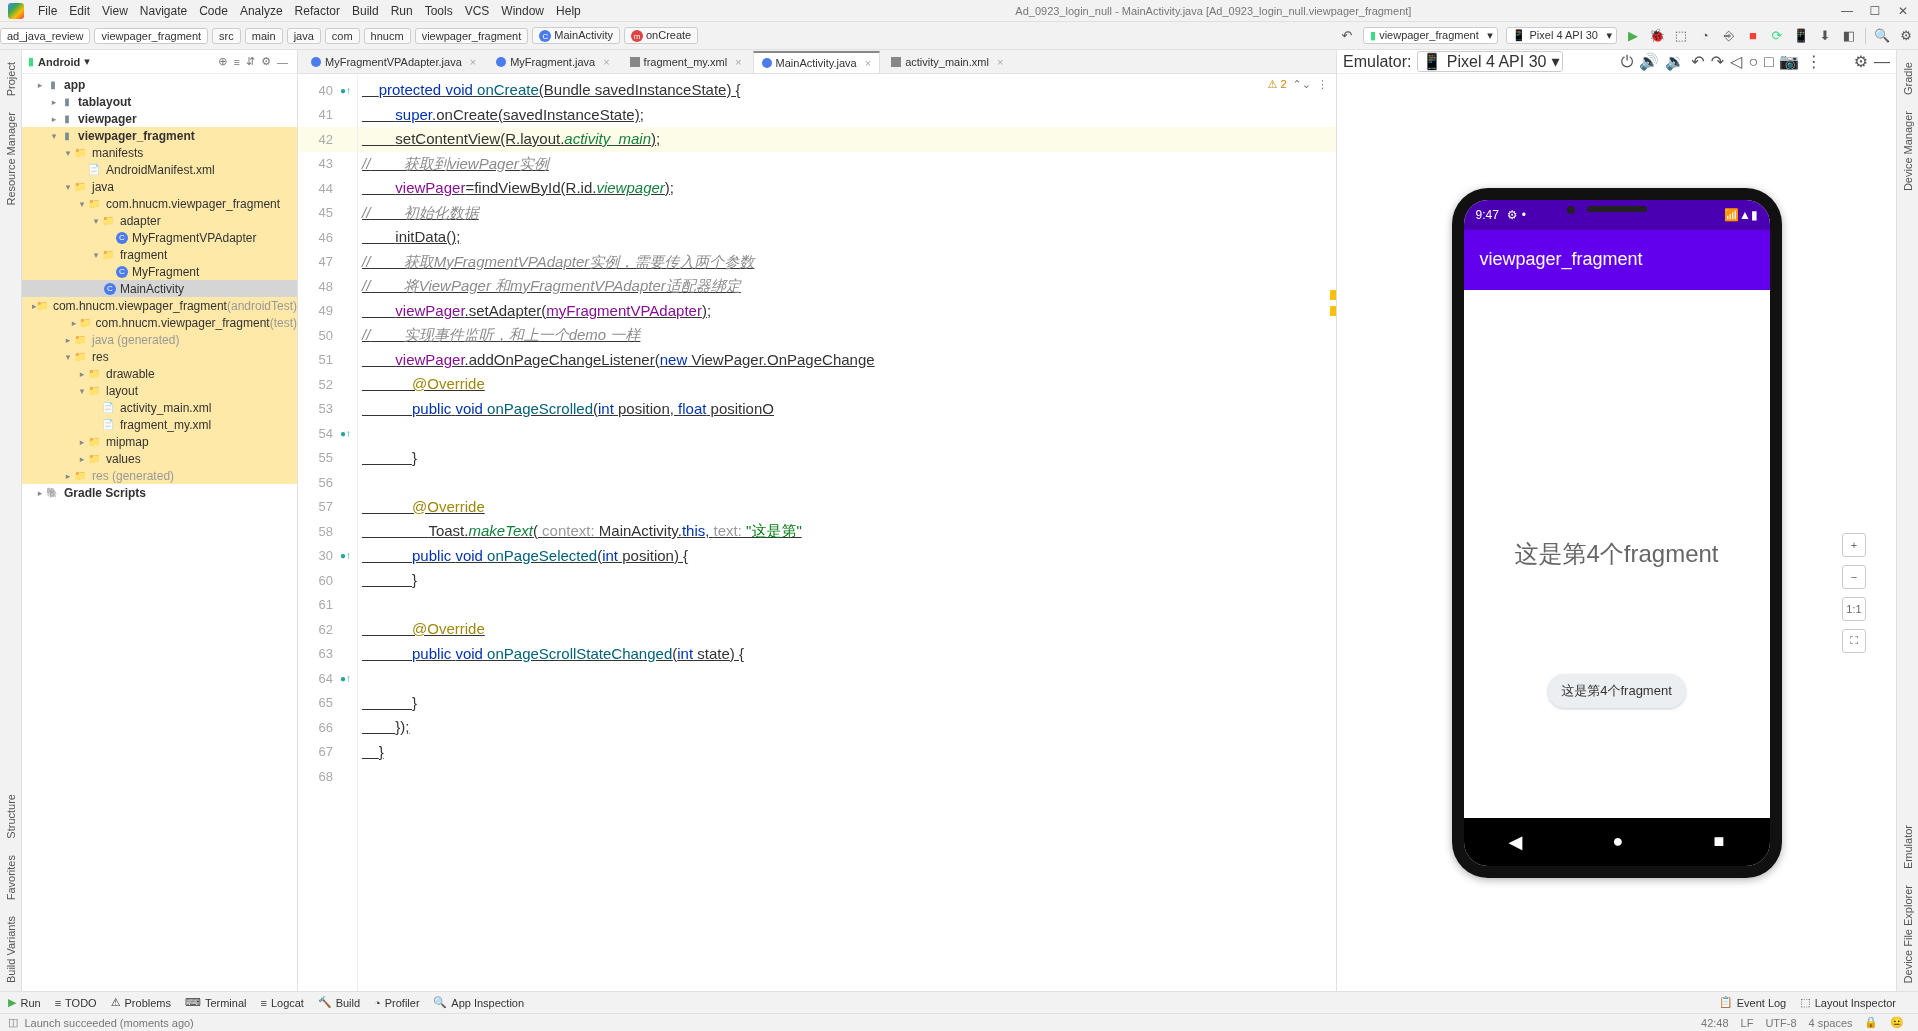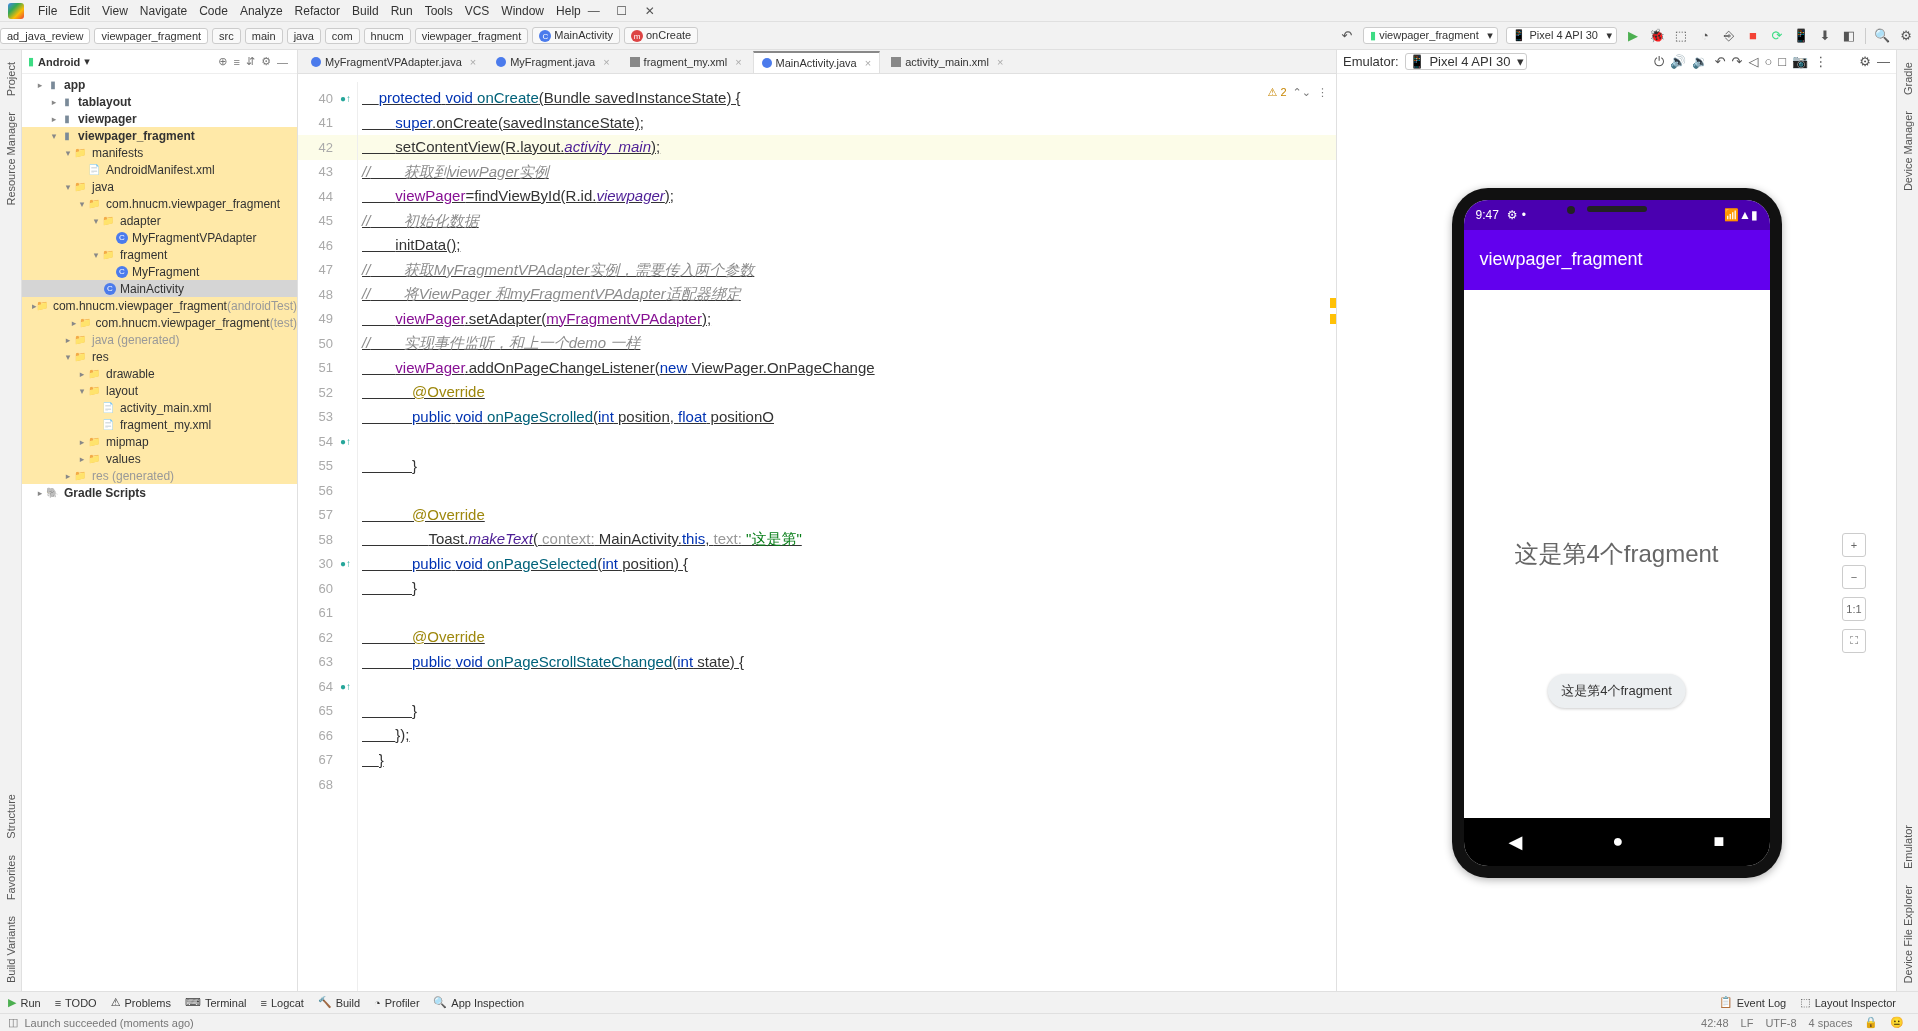--- a/index.html
+++ b/index.html
@@ -45,21 +45,21 @@
 .tree-row.hl { background: #ffe9a8; }
 .tw { width: 12px; text-align: center; color: #888; font-size: 9px; }
 .ticon { width: 14px; height: 14px; margin-right: 4px; display: inline-flex; align-items: center; justify-content: center; font-size: 10px; }
 .ticon.folder { color: #7a8a99; }
 .ticon.file-xml { color: #888; }
 .ticon.file-java { color: #4b7bec; }
 .gray { color: #999; }
 .bold { font-weight: bold; }
 
 
-.editor-area { flex: 1; display: flex; flex-direction: column; background: #fff; min-width: 0; gap: 8px; }
+.editor-area { flex: 1; display: flex; flex-direction: column; background: #fff; min-width: 0; }
 .tabs { height: 24px; display: flex; align-items: center; border-bottom: 1px solid #e0e0e0; background: #f2f2f2; padding-left: 4px; }
 .tab { height: 22px; display: flex; align-items: center; padding: 0 8px; border: 1px solid transparent; border-bottom: none; margin-right: 2px; font-size: 11px; cursor: pointer; gap: 4px; }
 .tab.active { background: #fff; border-color: #e0e0e0; border-top: 2px solid #888; }
 .tab .x { color: #aaa; margin-left: 4px; }
 .tab .ic { width: 10px; height: 10px; }
 .editor-body { flex: 1; display: flex; overflow: hidden; position: relative; }
 .gutter { width: 60px; background: #fff; border-right: 1px solid #eee; padding-top: 4px; }
 .gline { height: 24.5px; display: flex; align-items: center; justify-content: flex-end; padding-right: 24px; color: #aaa; font-family: Consolas, monospace; font-size: 13px; position: relative; }
 .gline .lnum { }
 .gline .gicon { position: absolute; right: 6px; font-size: 10px; color: #26a69a; }
@@ -67,29 +67,29 @@
 .code-area { flex: 1; overflow: auto; padding-top: 4px; font-family: Consolas, monospace; font-size: 15px; line-height: 24.5px; position: relative; }
 .cline { height: 24.5px; white-space: pre; padding-left: 4px; text-decoration: underline; }
 .cline.cur { background: #fcfce8; }
 .hl-yellow { position: absolute; right: 0; width: 6px; background: #ffc107; height: 10px; }
 .k { color: #0033b3; }
 .m { color: #00627a; }
 .fld { color: #871094; }
 .str { color: #067d17; }
 .cmt { color: #8c8c8c; font-style: italic; }
 .ann { color: #9e880d; }
-.it { font-style: italic; color: #4c1d95; }
+.it { font-style: italic; color: #15803d; }
 .hint { color: #999; font-style: normal; }
 
 .editor-top-right { position: absolute; right: 8px; top: 4px; display: flex; align-items: center; gap: 6px; font-size: 11px; color: #777; z-index: 5; }
 .warn-badge { color: #c78500; }
 
 
 .emulator-panel { width: 560px; background: #fff; border-left: 1px solid #e0e0e0; display: flex; flex-direction: column; }
-.emu-header { height: 24px; display: flex; align-items: center; padding: 0 6px; border-bottom: 1px solid #eee; font-size: 13px; gap: 6px; }
+.emu-header { height: 24px; display: flex; align-items: center; padding: 0 6px; border-bottom: 1px solid #eee; font-size: 16px; gap: 6px; }
 .emu-header .dd2 { border: 1px solid #ccc; padding: 0 16px 0 4px; border-radius: 3px; position: relative; }
 .emu-header .dd2:after { content: "▾"; position: absolute; right: 3px; }
 .emu-header .eicon { cursor: pointer; color: #555; }
 .emu-body { flex: 1; display: flex; align-items: center; justify-content: center; position: relative; }
 
 
 .phone { width: 330px; height: 690px; background: #111; border-radius: 36px; position: relative; padding: 12px; box-shadow: 0 2px 8px rgba(0,0,0,0.3); }
 .phone-screen { width: 100%; height: 100%; background: #fff; border-radius: 24px; overflow: hidden; display: flex; flex-direction: column; position: relative; }
 .speaker { position: absolute; top: 18px; left: 50%; transform: translateX(-50%); width: 60px; height: 6px; background: #222; border-radius: 3px; z-index: 10; }
 .camdot { position: absolute; top: 18px; left: calc(50% - 50px); width: 8px; height: 8px; background: #222; border-radius: 50%; z-index: 10; }
@@ -131,20 +131,21 @@
   <span class="menu-item">Navigate</span>
   <span class="menu-item">Code</span>
   <span class="menu-item">Analyze</span>
   <span class="menu-item">Refactor</span>
   <span class="menu-item">Build</span>
   <span class="menu-item">Run</span>
   <span class="menu-item">Tools</span>
   <span class="menu-item">VCS</span>
   <span class="menu-item">Window</span>
   <span class="menu-item">Help</span>
+  <span class="title-text">Ad_0923_login_null - MainActivity.java [Ad_0923_login_null.viewpager_fragment]</span>
   <div class="win-controls">
     <span class="win-btn">—</span>
     <span class="win-btn">☐</span>
     <span class="win-btn">✕</span>
   </div>
 </div>
 
 <div class="toolbar">
   <span class="crumb">ad_java_review</span>
   <span class="crumb">viewpager_fragment</span>

